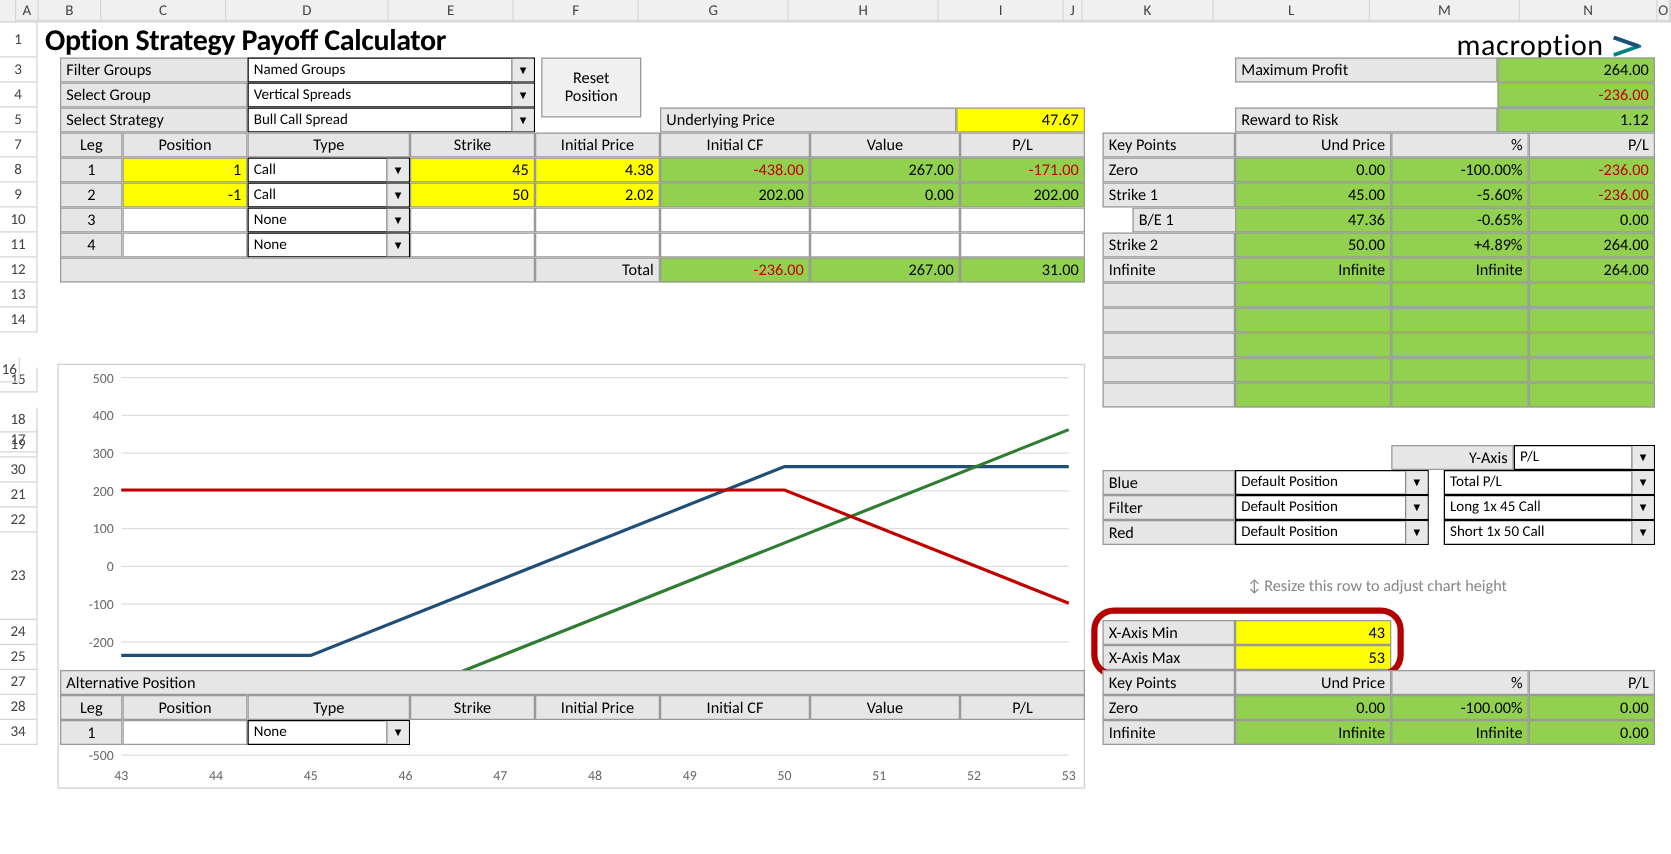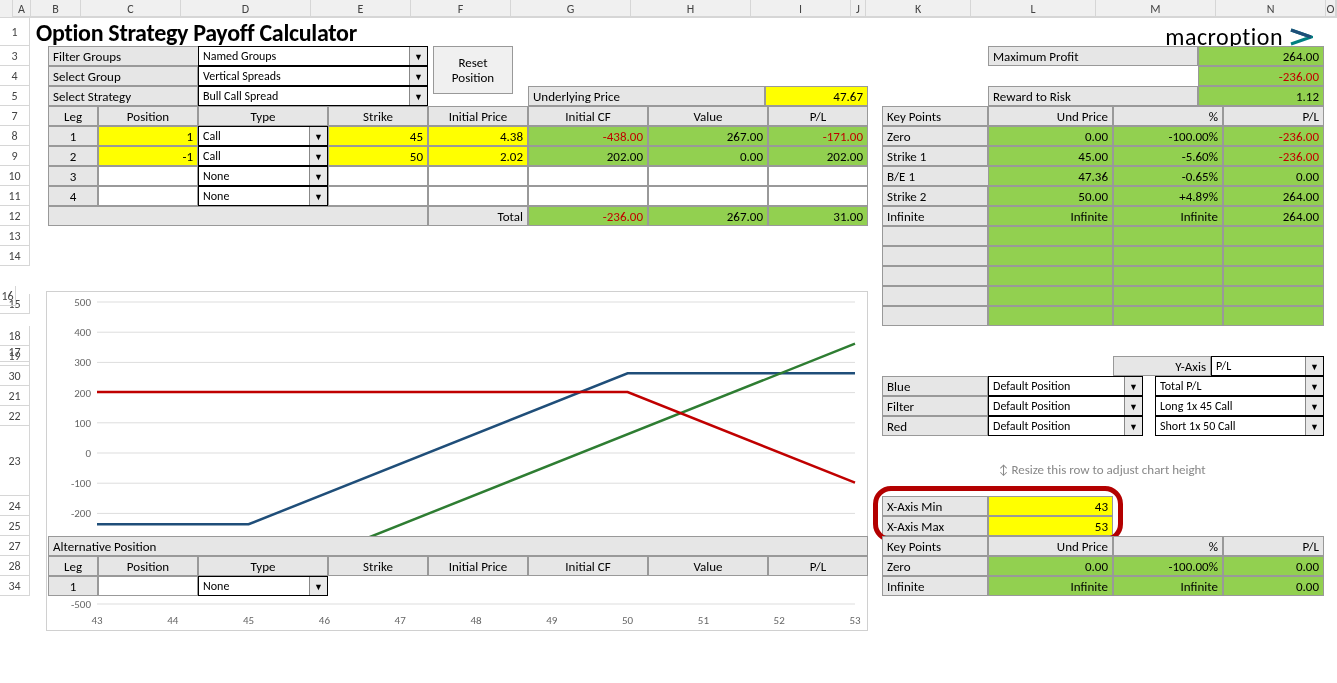--- a/index.html
+++ b/index.html
@@ -292,21 +292,21 @@
   <div class="cell header" style="left:1193px;top:88px;width:101px;text-align:right">P/L</div>
   <div id="kp-rows">
       <div class="cell lbl" style="left:852px;top:108px;width:106px">Zero</div>
       <div class="cell num bright-green" style="left:958px;top:108px;width:125px">0.00</div>
       <div class="cell num bright-green" style="left:1083px;top:108px;width:110px">-100.00%</div>
       <div class="cell num bright-green neg" style="left:1193px;top:108px;width:101px">-236.00</div>
       <div class="cell lbl" style="left:852px;top:128px;width:106px">Strike 1</div>
       <div class="cell num bright-green" style="left:958px;top:128px;width:125px">45.00</div>
       <div class="cell num bright-green" style="left:1083px;top:128px;width:110px">-5.60%</div>
       <div class="cell num bright-green neg" style="left:1193px;top:128px;width:101px">-236.00</div>
-      <div class="cell lbl" style="left:852px;top:148px;width:118px">B/E 1</div>
+      <div class="cell lbl" style="left:876px;top:148px;width:118px">B/E 1</div>
       <div class="cell num bright-green" style="left:958px;top:148px;width:125px">47.36</div>
       <div class="cell num bright-green" style="left:1083px;top:148px;width:110px">-0.65%</div>
       <div class="cell num bright-green " style="left:1193px;top:148px;width:101px">0.00</div>
       <div class="cell lbl" style="left:852px;top:168px;width:106px">Strike 2</div>
       <div class="cell num bright-green" style="left:958px;top:168px;width:125px">50.00</div>
       <div class="cell num bright-green" style="left:1083px;top:168px;width:110px">+4.89%</div>
       <div class="cell num bright-green " style="left:1193px;top:168px;width:101px">264.00</div>
       <div class="cell lbl" style="left:852px;top:188px;width:106px">Infinite</div>
       <div class="cell num bright-green" style="left:958px;top:188px;width:125px">Infinite</div>
       <div class="cell num bright-green" style="left:1083px;top:188px;width:110px">Infinite</div>

